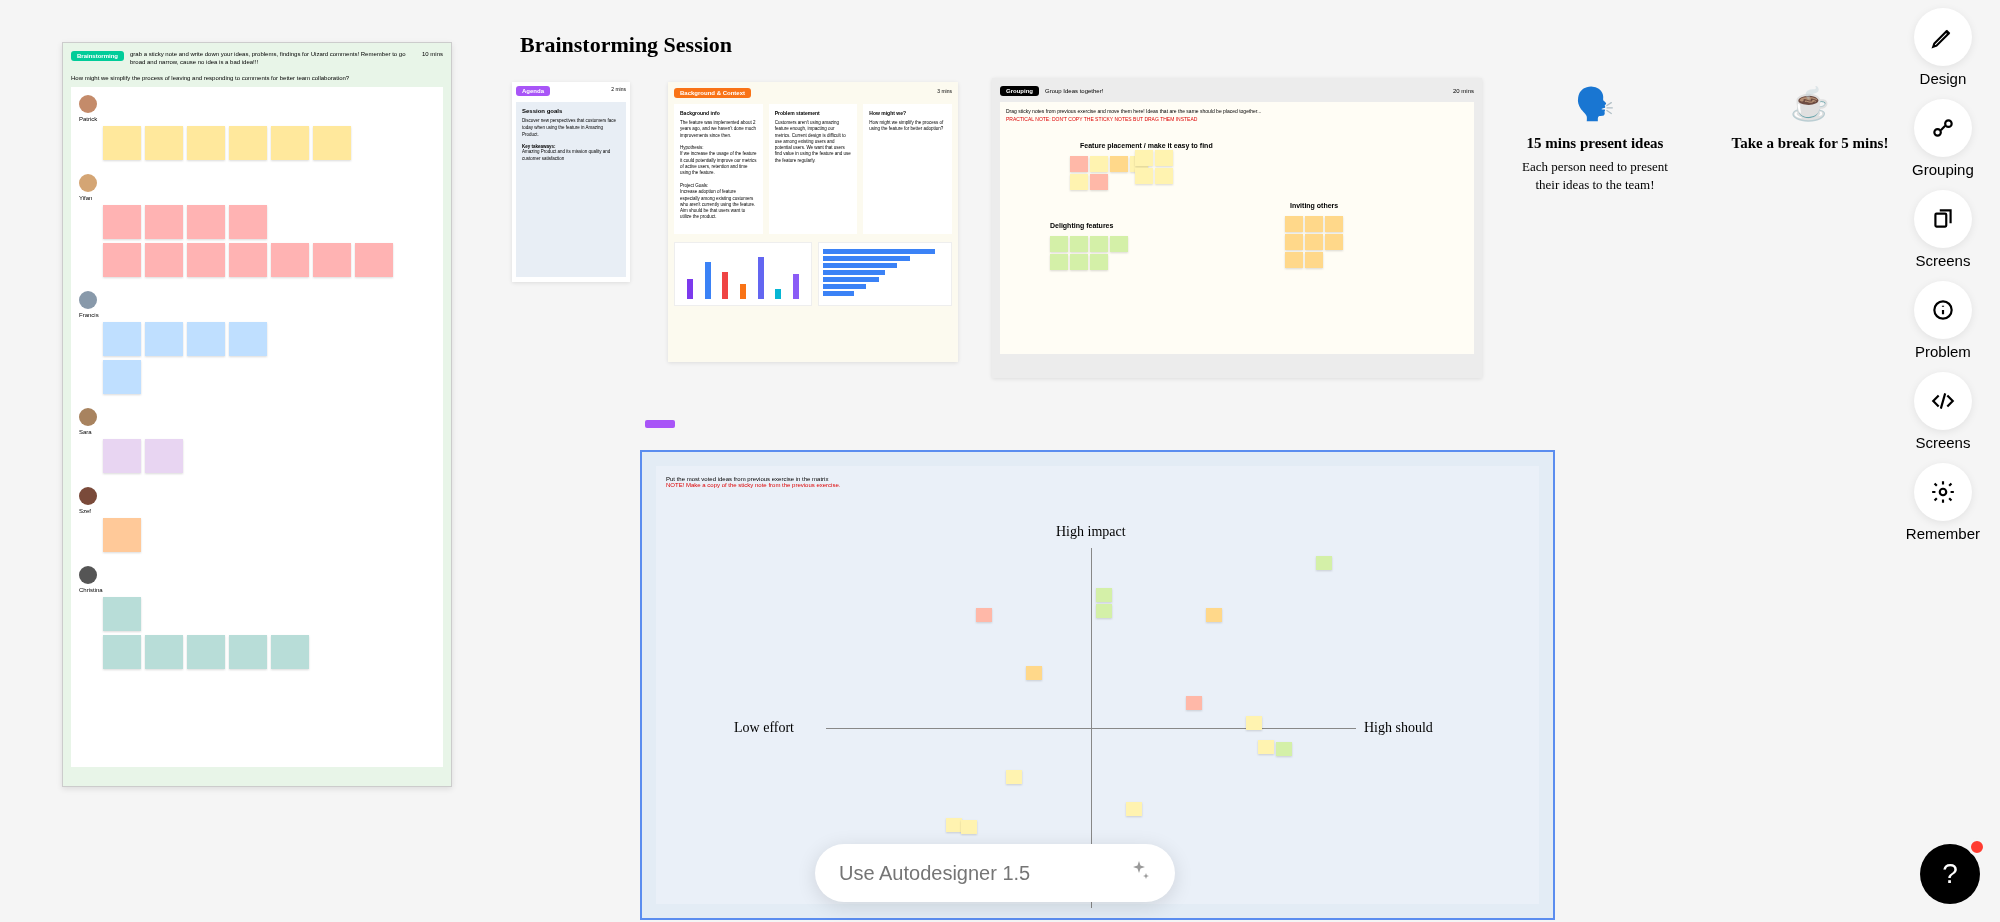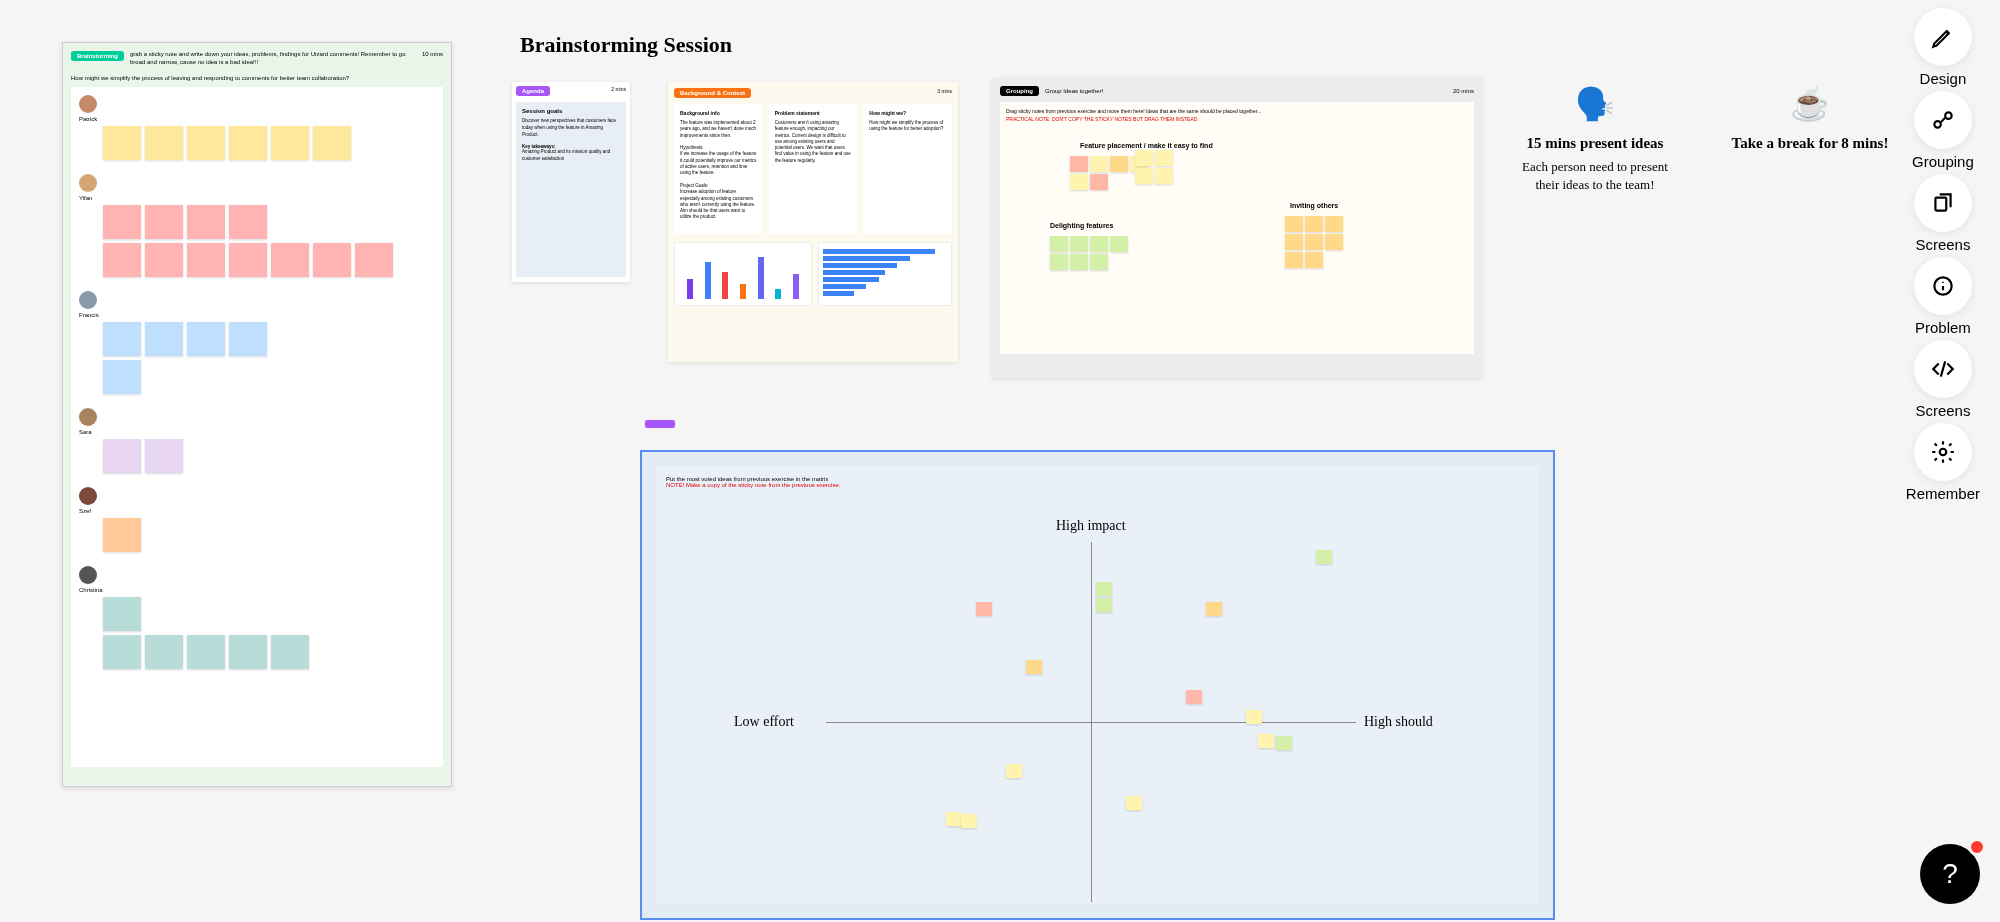--- a/index.html
+++ b/index.html
@@ -16,21 +16,21 @@
   inset: 0;
 }
 
 
 .right-toolbar {
   position: absolute;
   right: 20px;
   top: 8px;
   display: flex;
   flex-direction: column;
-  gap: 4px;
+  gap: 12px;
   align-items: center;
   z-index: 10;
 }
 .tool-item {
   display: flex;
   flex-direction: column;
   align-items: center;
   gap: 4px;
   cursor: pointer;
 }
@@ -294,21 +294,21 @@
   background: #eaf0f8;
   height: calc(100% - 28px);
   padding: 10px;
   position: relative;
 }
 .frame5-note1 { font-size: 6px; }
 .frame5-note2 { font-size: 6px; color: #d00; }
 .matrix {
   position: absolute;
   left: 170px;
-  top: 76px;
+  top: 82px;
   width: 530px;
   height: 360px;
 }
 .axis-v { position: absolute; left: 265px; top: 0; width: 1px; height: 100%; background: #888; }
 .axis-h { position: absolute; top: 180px; left: 0; width: 100%; height: 1px; background: #888; }
 .axis-label {
   position: absolute;
   font-family: "Comic Sans MS", cursive;
   font-size: 14px;
   white-space: nowrap;
@@ -487,21 +487,21 @@
     </div>
   </div>
 
   <div class="annotation" style="left:1515px;top:82px;width:160px">
     <span class="emoji">🗣️</span>
     <div style="font-weight:600">15 mins present ideas</div>
     <div style="font-size:13px;margin-top:4px">Each person need to present their ideas to the team!</div>
   </div>
   <div class="annotation" style="left:1725px;top:82px;width:170px">
     <span class="emoji">☕</span>
-    <div style="font-weight:600">Take a break for 8 mins!</div>
+    <div style="font-weight:600">Take a break for 5 mins!</div>
   </div>
 
   <div class="purple-marker"></div>
 
   <div class="frame5">
     <div class="frame5-inner">
       <div class="frame5-note1">Put the most voted ideas from previous exercise in the matrix</div>
       <div class="frame5-note2">NOTE! Make a copy of the sticky note from the previous exercise.</div>
       <div class="matrix">
         <div class="axis-v"></div>
@@ -520,20 +520,29 @@
         <div class="sticky st-sy" style="left:432px;top:192px"></div>
         <div class="sticky st-lime" style="left:450px;top:194px"></div>
         <div class="sticky st-sy" style="left:180px;top:222px"></div>
         <div class="sticky st-sy" style="left:300px;top:254px"></div>
         <div class="sticky st-sy" style="left:120px;top:270px"></div>
         <div class="sticky st-sy" style="left:135px;top:272px"></div>
       </div>
     </div>
   </div>
 
+  <div class="autodesigner">
+    <input type="text" placeholder="Use Autodesigner 1.5" style="">
+    <span class="sparkle-icon">
+      <svg width="24" height="24" viewBox="0 0 24 24" fill="#999">
+          <path d="M12 2l1.5 4.5L18 8l-4.5 1.5L12 14l-1.5-4.5L6 8l4.5-1.5z"></path>
+          <path d="M19 14l.8 2.2L22 17l-2.2.8L19 20l-.8-2.2L16 17l2.2-.8z"></path>
+        </svg>
+    </span>
+  </div>
 
   <div class="right-toolbar">
     <div class="tool-item">
       <div class="tool-circle">
           <svg viewBox="0 0 24 24">
             <path d="M3 21l3-1 11-11-2-2L4 18l-1 3z"></path>
             <path d="M15 6l3 3"></path>
           </svg>
         </div>
       <span class="tool-label">Design</span>

